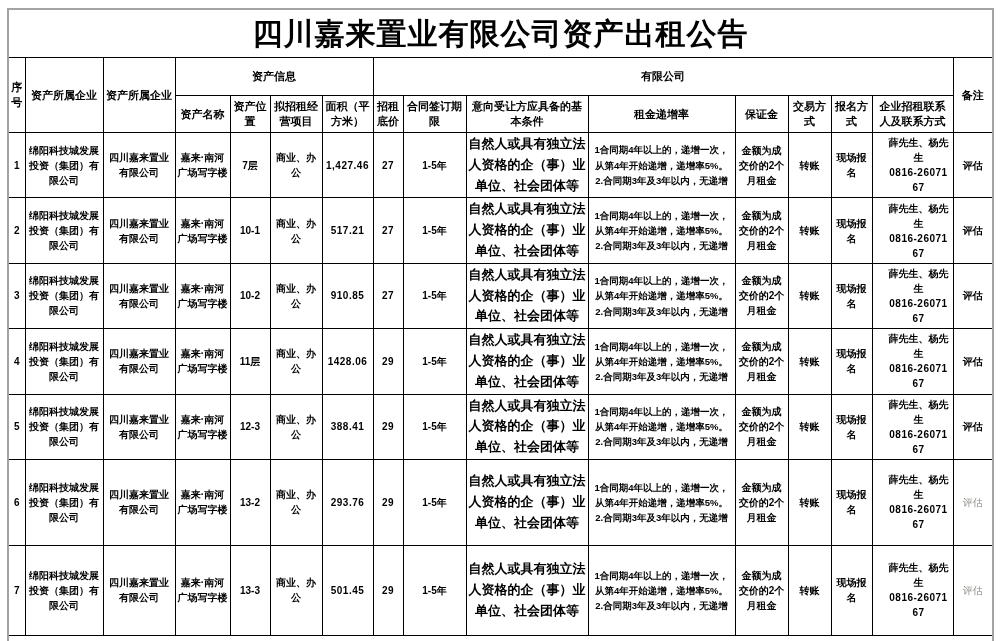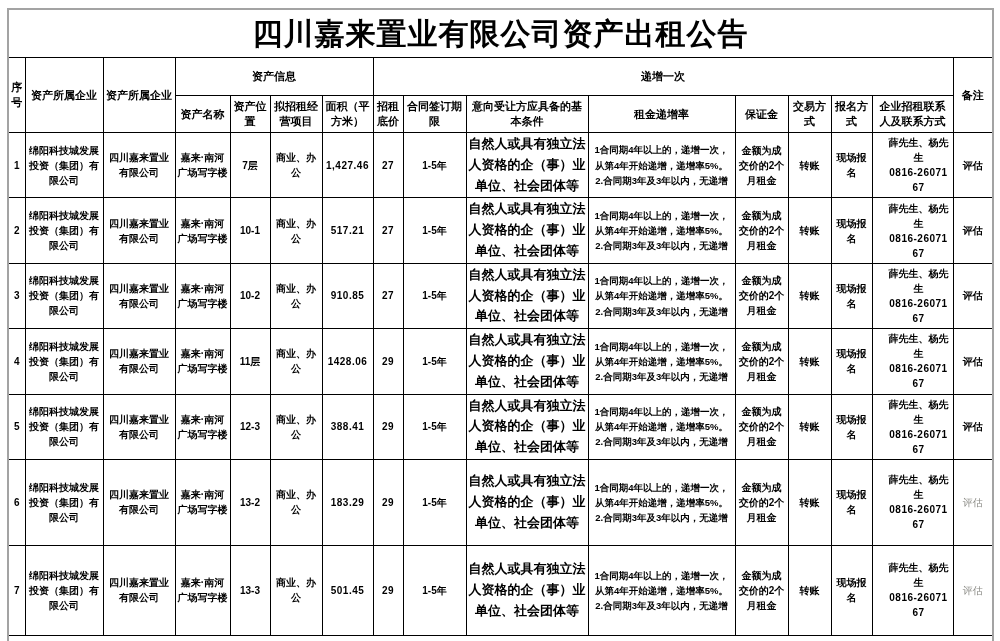--- a/index.html
+++ b/index.html
@@ -45,21 +45,21 @@
     </colgroup>
     <thead>
       <tr>
         <td class="title-cell" colspan="16">四川嘉来置业有限公司资产出租公告</td>
       </tr>
       <tr class="row-group">
         <th class="hdr" rowspan="2">序号</th>
         <th class="hdr" rowspan="2">资产所属企业</th>
         <th class="hdr" rowspan="2">资产所属企业</th>
         <th class="hdr" colspan="4">资产信息</th>
-        <th class="hdr" colspan="8">递增一次</th>
+        <th class="hdr" colspan="8">有限公司</th>
         <th class="hdr" rowspan="2">备注</th>
       </tr>
       <tr class="row-sub">
         <th class="hdr">资产名称</th>
         <th class="hdr">资产位置</th>
         <th class="hdr">拟招租经营项目</th>
         <th class="hdr">面积（平方米）</th>
         <th class="hdr">招租底价</th>
         <th class="hdr">合同签订期限</th>
         <th class="hdr">意向受让方应具备的基本条件</th>
@@ -176,21 +176,21 @@
           </td>
           <td>评估</td>
         </tr>
         <tr style="height: 86px;">
           <td>6</td>
           <td>绵阳科技城发展投资（集团）有限公司</td>
           <td>四川嘉来置业有限公司</td>
           <td>嘉来·南河广场写字楼</td>
           <td>13-2</td>
           <td>商业、办公</td>
-          <td class="num">183.29</td>
+          <td class="num">293.76</td>
           <td class="num">29</td>
           <td>1-5年</td>
           <td class="condition-cell">自然人或具有独立法人资格的企（事）业单位、社会团体等</td>
           <td class="increase-cell">1合同期4年以上的，递增一次，从第4年开始递增，递增率5%。2.合同期3年及3年以内，无递增</td>
           <td>金额为成交价的2个月租金</td>
           <td>转账</td>
           <td>现场报名</td>
           <td>
             <span class="contact-line">薛先生、杨先生</span>
             <span class="contact-line num">0816-2607167</span>

